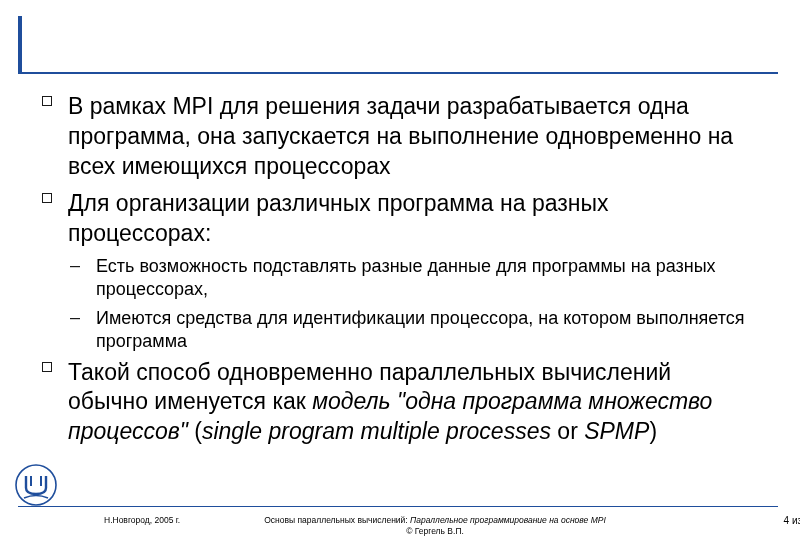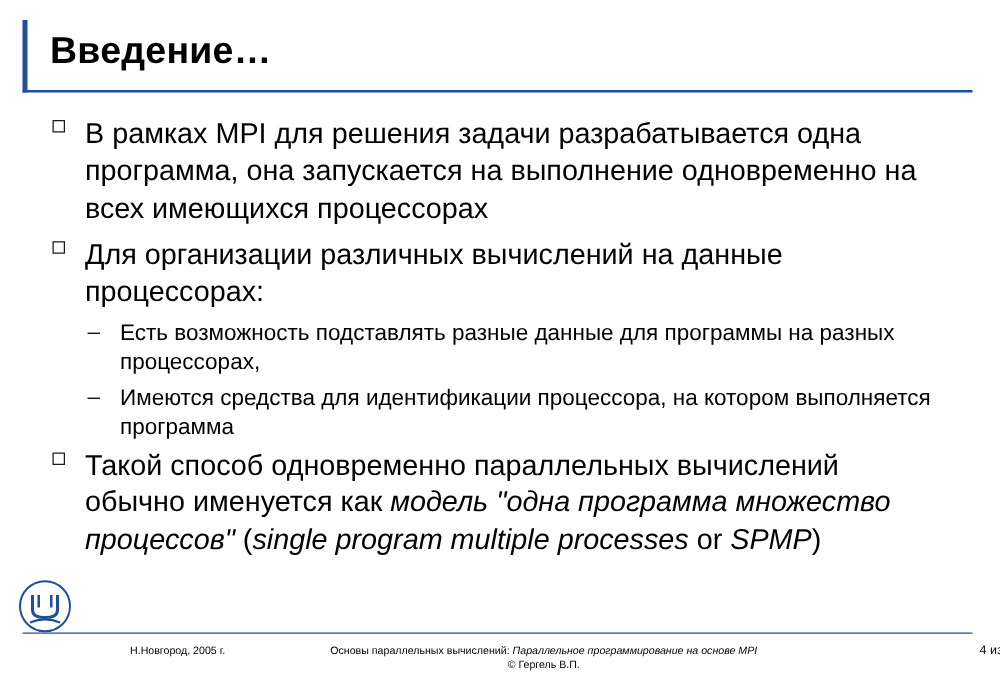--- a/index.html
+++ b/index.html
@@ -135,33 +135,32 @@
     width: 44px;
     height: 44px;
   }
 </style>
 </head>
 <body>
 
 <div class="slide">
 
   <div class="left-bar"></div>
-  <div class="slide-title">Введение…</div>
   <div class="title-rule"></div>
 
   <div class="body">
 
     <div class="lvl1">
       <span class="bullet"></span>
       <span>В рамках MPI для решения задачи разрабатывается одна программа, она запускается на выполнение одновременно на всех имеющихся процессорах</span>
     </div>
 
     <div class="lvl1">
       <span class="bullet"></span>
-      <span>Для организации различных вычислений на данные процессорах:</span>
+      <span>Для организации различных программа на разных процессорах:</span>
     </div>
 
     <div class="lvl2">
       <span class="dash">–</span>
       <span>Есть возможность подставлять разные данные для программы на разных процессорах,</span>
     </div>
 
     <div class="lvl2">
       <span class="dash">–</span>
       <span>Имеются средства для идентификации процессора, на котором выполняется программа</span>

